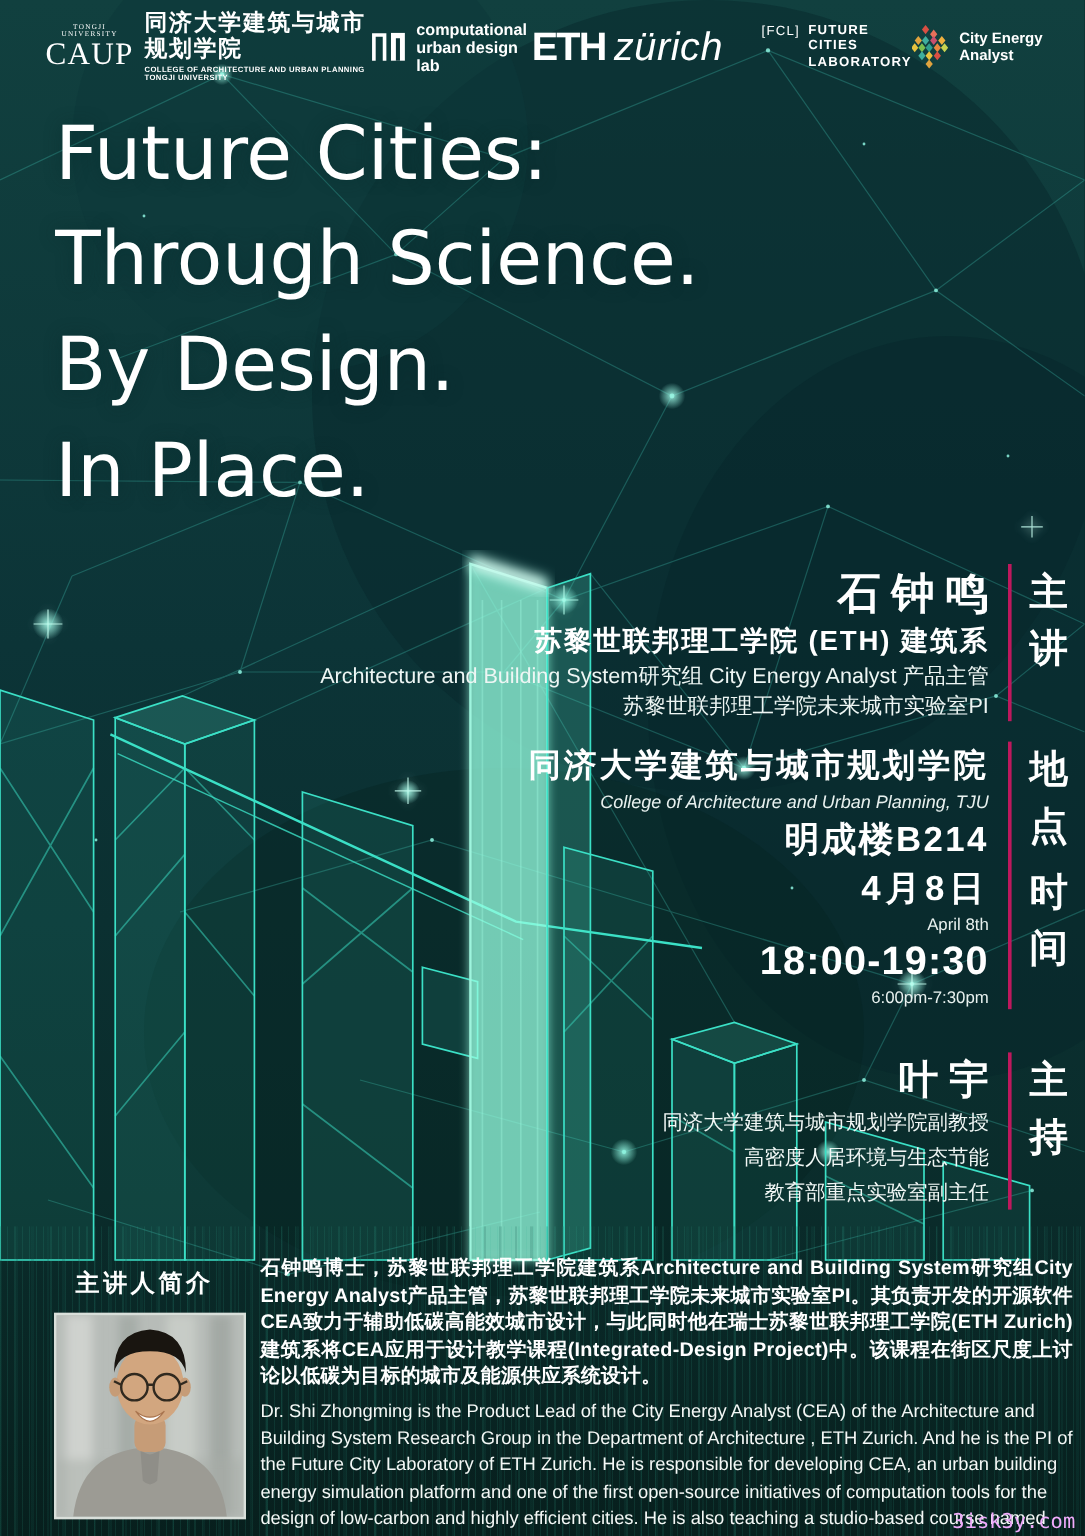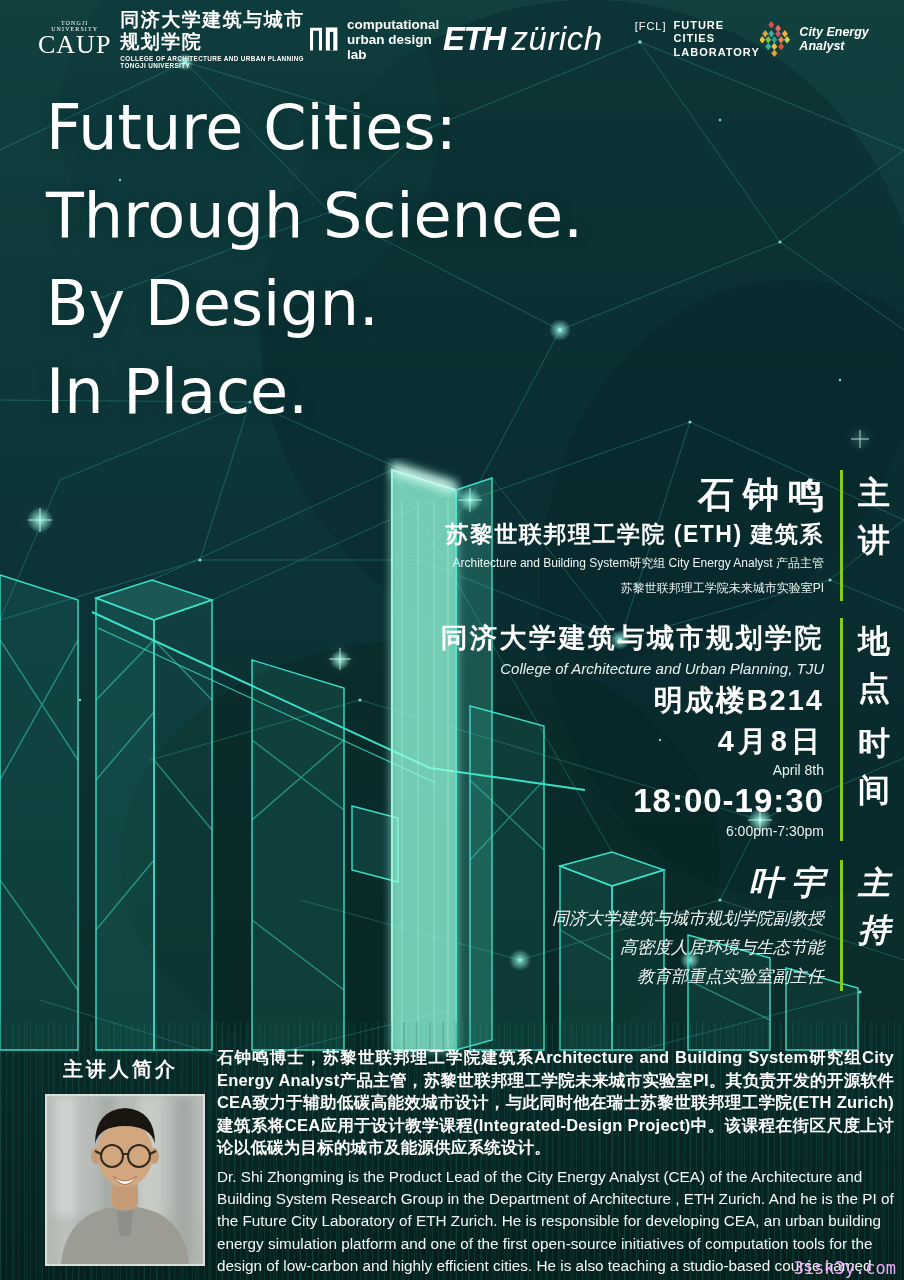--- a/index.html
+++ b/index.html
@@ -27,61 +27,61 @@
   .caup { gap:9px; }
   .caup-left { text-align:center; }
   .caup-univ { font-size:6px; letter-spacing:1.1px; font-family:"Liberation Serif", serif; }
   .caup-acr  { font-size:26px; line-height:26px; font-family:"Liberation Serif", serif; letter-spacing:1px; }
   .caup-right { text-align:left; }
   .caup-cn { font-size:19px; font-weight:bold; letter-spacing:1.5px; line-height:22px; }
   .caup-en { font-size:6.4px; font-weight:bold; letter-spacing:0.35px; margin-top:2px; }
   .cudl { gap:7px; }
   .cudl-text { font-size:13.5px; font-weight:bold; line-height:15px; }
   .eth { align-items:baseline; }
-  .eth-acr { font-size:33px; font-weight:bold; font-style:italic; letter-spacing:-1.5px; }
+  .eth-acr { font-size:33px; font-weight:bold; letter-spacing:-1.5px; }
   .eth-city { font-size:33px; font-weight:300; font-style:italic; margin-left:7px; letter-spacing:0.5px; }
   .fcl { gap:7px; align-items:flex-start; }
   .fcl-abbr { font-size:11px; font-weight:normal; letter-spacing:1px; padding-top:1px;padding-left:32px; }
   .fcl-words { font-size:11px; font-weight:bold; letter-spacing:1px; line-height:13.5px; }
   .cea { gap:8px; }
-  .cea-name { font-size:12.5px; font-weight:bold;font-style:italic; }
+  .cea-name { font-size:12.5px; font-weight:bold; }
 
   
   .title {
     position:absolute; left:46px; top:84px;
     font-family:"DejaVu Sans","Liberation Sans",sans-serif;
     font-size:62px; line-height:88px; font-weight:normal; letter-spacing:0;
     text-shadow:0 0 14px rgba(0,40,40,0.45);
   }
 
   
   .info { position:absolute; top:470px; right:30px; width:640px; }
   .sec { display:flex; align-items:stretch; justify-content:flex-end; }
   .sec-content { text-align:right; flex:1; padding-top:2px; }
   .sec-label {
     width:34px; margin-left:16px; padding-left:15px;
-    border-left:3px solid #84cc16;
+    border-left:3px solid #be185d;
     font-size:32px; font-weight:bold; line-height:47px;
     word-break:break-all;
   }
   .sp-name  { font-size:36px; font-weight:bold; letter-spacing:9px; margin-right:-9px; line-height:46px; }
   .sp-aff   { font-size:23px; font-weight:bold; letter-spacing:1.5px; line-height:33px; }
-  .row-sm   { font-size:12px; line-height:25px; color:#eef6f4; }
+  .row-sm   { font-size:18px; line-height:25px; color:#eef6f4; }
   .ve-org   { font-size:27px; font-weight:bold; letter-spacing:2.5px; line-height:37px; }
   .ve-sub   { font-size:15px; line-height:23px; color:#e8f1ef;font-style:italic; }
   .ve-room  { font-size:29px; font-weight:bold; letter-spacing:2px; line-height:40px; }
   .ve-roomen{ font-size:14px; line-height:21px; color:#e8f1ef; }
   .ti-date  { font-size:29px; font-weight:bold; letter-spacing:4px; line-height:38px; }
   .ti-en    { font-size:14px; line-height:20px; color:#e8f1ef; }
   .ti-range { font-size:33px; font-weight:bold; letter-spacing:1px; line-height:41px; }
   .ho-name  { font-size:33px; font-weight:bold; letter-spacing:9px; margin-right:-9px; line-height:42px; }
   .ho-line  { font-size:17px; line-height:29px; color:#f2f8f6; }
   .sec-venue { margin-top:17px; }
   .sec-time  { }
-  .sec-host  { margin-top:19px;font-style:italic; }
+  .sec-host  { margin-top:36px; }
 
   
   .bio { position:absolute; left:0; right:0; top:1040px; bottom:0; padding:0 10px 0 45px; display:flex; }
   .bio-left { width:162px; flex:none; }
   .bio-heading { font-size:20px; font-weight:bold; letter-spacing:3px; margin:16px 0 11px 18px; white-space:nowrap; }
   .photo { width:160px; height:172px; border:2px solid #d9dfda; overflow:hidden; background:#b9beba; }
   .bio-right { flex:1; margin-left:10px; padding-top:6px; }
   .bio-cn { font-size:16.5px; font-weight:bold; line-height:22.5px; text-align:justify; letter-spacing:0.2px; }
   .bio-en { font-size:15.3px; line-height:22.4px; margin-top:7px; color:#f4f8f6; }
   .watermark {

